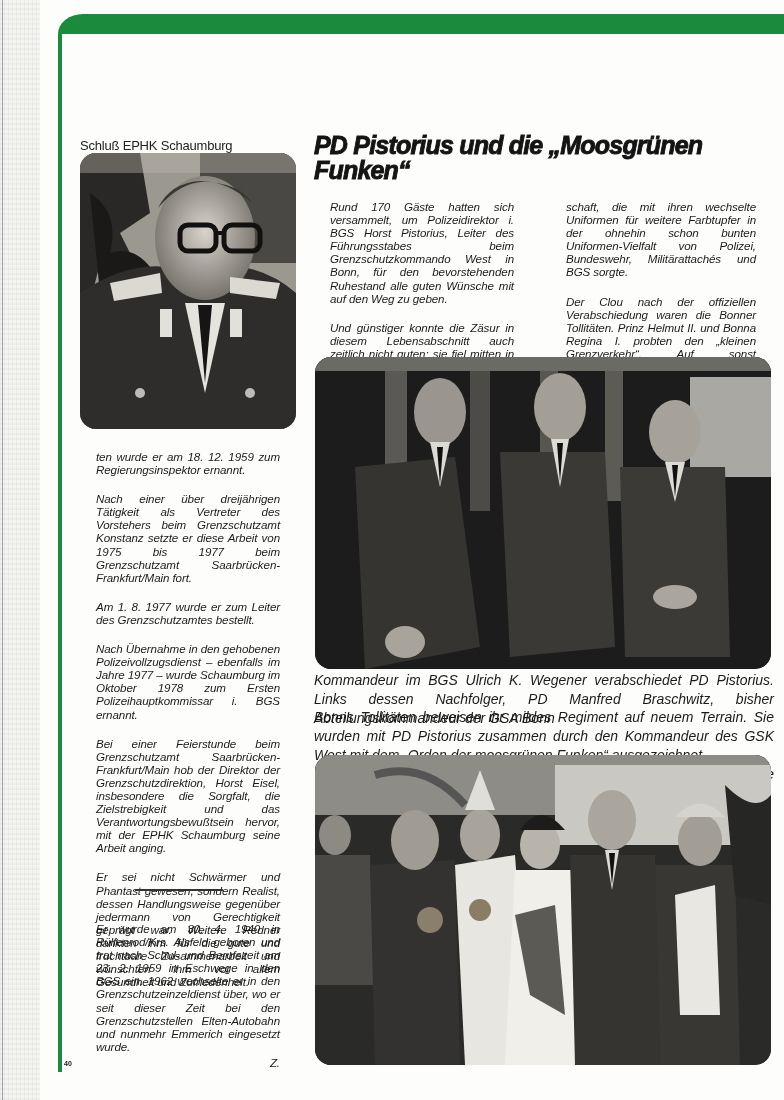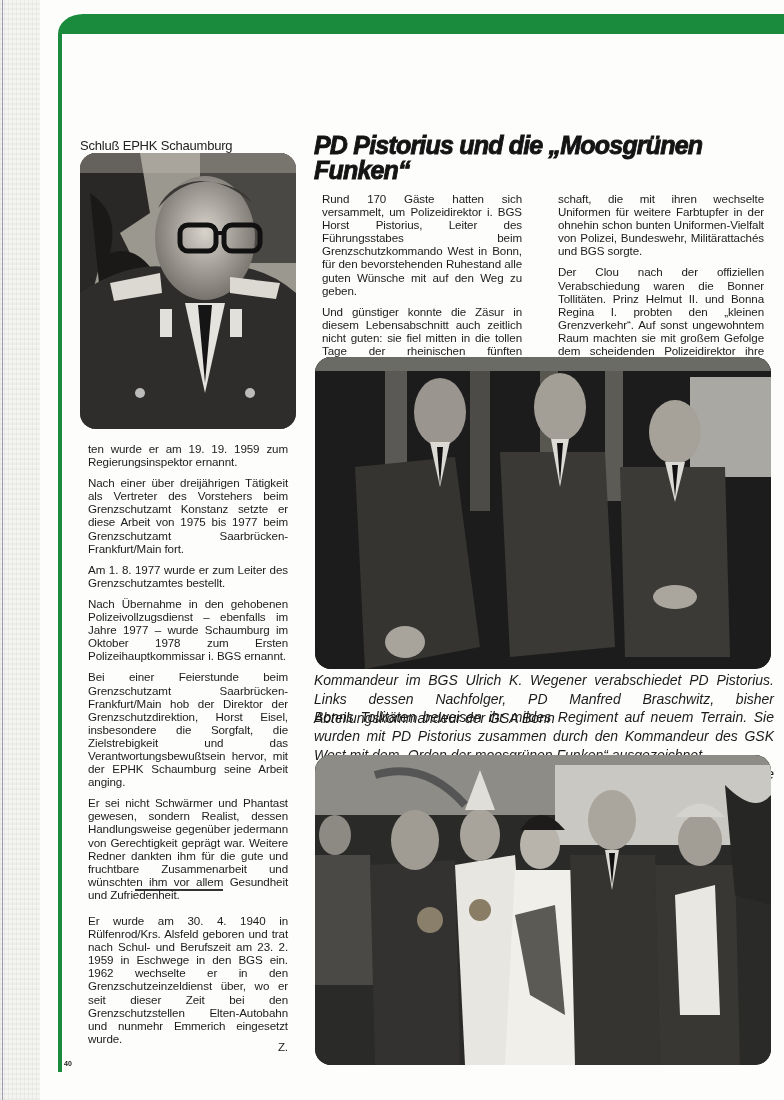--- a/index.html
+++ b/index.html
@@ -45,21 +45,21 @@
   }
   .photo svg { display: block; width: 100%; height: 100%; }
   .photo-portrait { left: 80px; top: 153px; width: 216px; height: 276px; }
   .photo-officers { left: 315px; top: 357px; width: 456px; height: 312px; }
   .photo-carnival { left: 315px; top: 755px; width: 456px; height: 310px; }
 
   .body-text {
     font-size: 11.6px; line-height: 13.1px; text-align: justify;
     letter-spacing: -0.1px;
   }
-  .body-text p { margin: 8px; }
+  .body-text p { margin: 16px; font-style: italic; }
   .left-text { position: absolute; left: 80px; top: 434px; width: 216px; }
   .divider {
     position: absolute; left: 135px; top: 889px; width: 88px; height: 1.5px;
     background: #333;
   }
   .left-text-2 { position: absolute; left: 80px; top: 906px; width: 216px; }
   .left-text-2 .last-line { display: flex; justify-content: space-between; }
   .page-number {
     position: absolute; left: 64px; top: 1060px; font-size: 7px; font-weight: bold;
   }
@@ -117,21 +117,21 @@
     <path d="M30 130 L80 120 L82 140 L34 148 Z" fill="#dcd9d2"></path>
     <path d="M150 124 L200 130 L196 146 L150 140 Z" fill="#dcd9d2"></path>
     <rect x="80" y="156" width="12" height="28" fill="#e2e0da"></rect>
     <rect x="150" y="156" width="12" height="28" fill="#e2e0da"></rect>
     <circle cx="60" cy="240" r="5" fill="#bbb"></circle>
     <circle cx="170" cy="240" r="5" fill="#bbb"></circle>
   </svg>
 </div>
 
 <div class="left-text body-text">
-  <p>ten wurde er am 19. 19. 1959 zum Regierungsinspektor ernannt.</p>
+  <p>ten wurde er am 18. 12. 1959 zum Regierungsinspektor ernannt.</p>
   <p>Nach einer über dreijährigen Tätigkeit als Vertreter des Vorstehers beim Grenzschutzamt Konstanz setzte er diese Arbeit von 1975 bis 1977 beim Grenzschutzamt Saarbrücken-Frankfurt/Main fort.</p>
   <p>Am 1. 8. 1977 wurde er zum Leiter des Grenzschutzamtes bestellt.</p>
   <p>Nach Übernahme in den gehobenen Polizeivollzugsdienst – ebenfalls im Jahre 1977 – wurde Schaumburg im Oktober 1978 zum Ersten Polizeihauptkommissar i. BGS ernannt.</p>
   <p>Bei einer Feierstunde beim Grenzschutzamt Saarbrücken-Frankfurt/Main hob der Direktor der Grenzschutzdirektion, Horst Eisel, insbesondere die Sorgfalt, die Zielstrebigkeit und das Verantwortungsbewußtsein hervor, mit der EPHK Schaumburg seine Arbeit anging.</p>
   <p>Er sei nicht Schwärmer und Phantast gewesen, sondern Realist, dessen Handlungsweise gegenüber jedermann von Gerechtigkeit geprägt war. Weitere Redner dankten ihm für die gute und fruchtbare Zusammenarbeit und wünschten ihm vor allem Gesundheit und Zufriedenheit.</p>
 </div>
 
 <div class="divider"></div>
 
 <div class="left-text-2 body-text">

